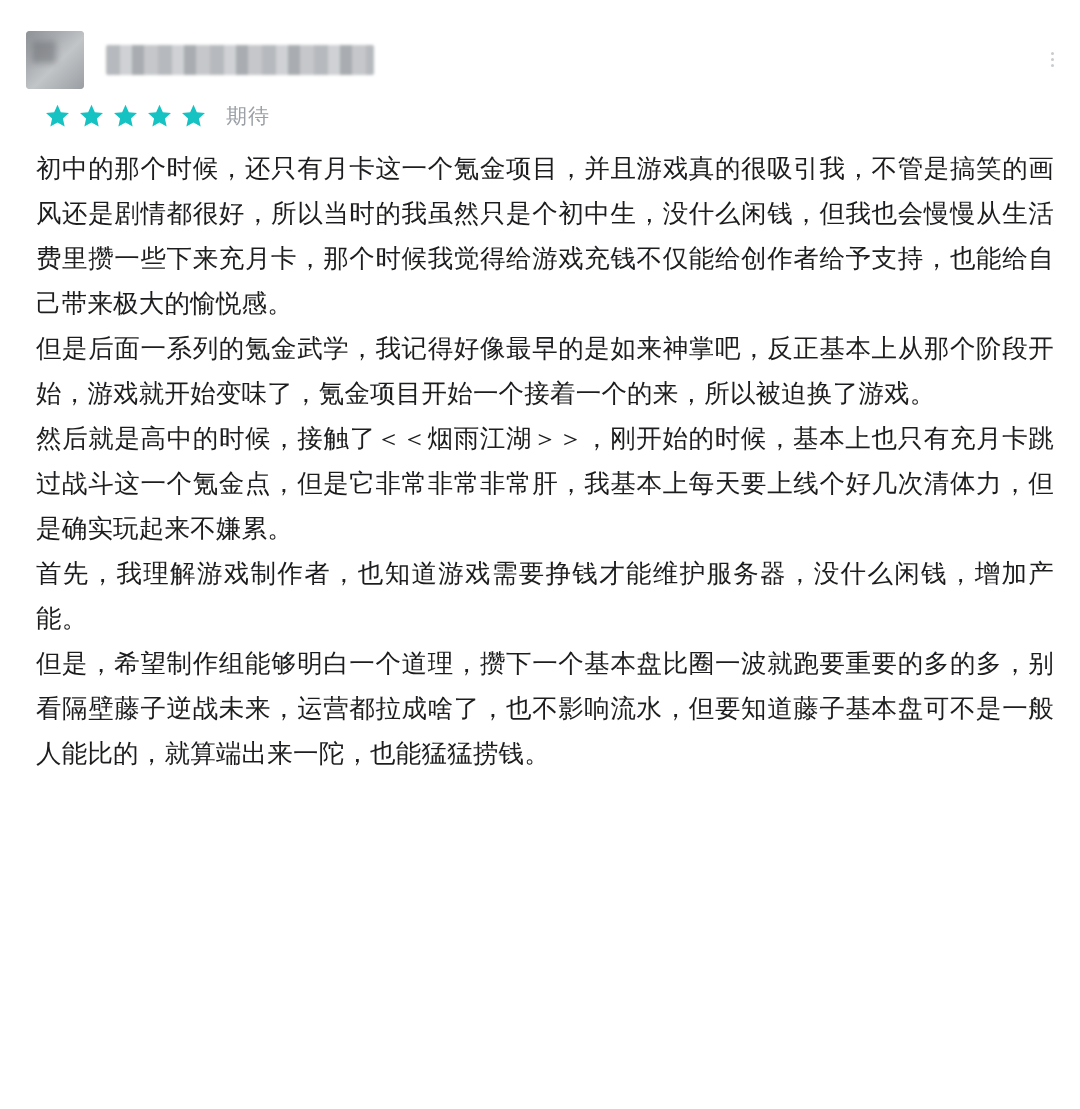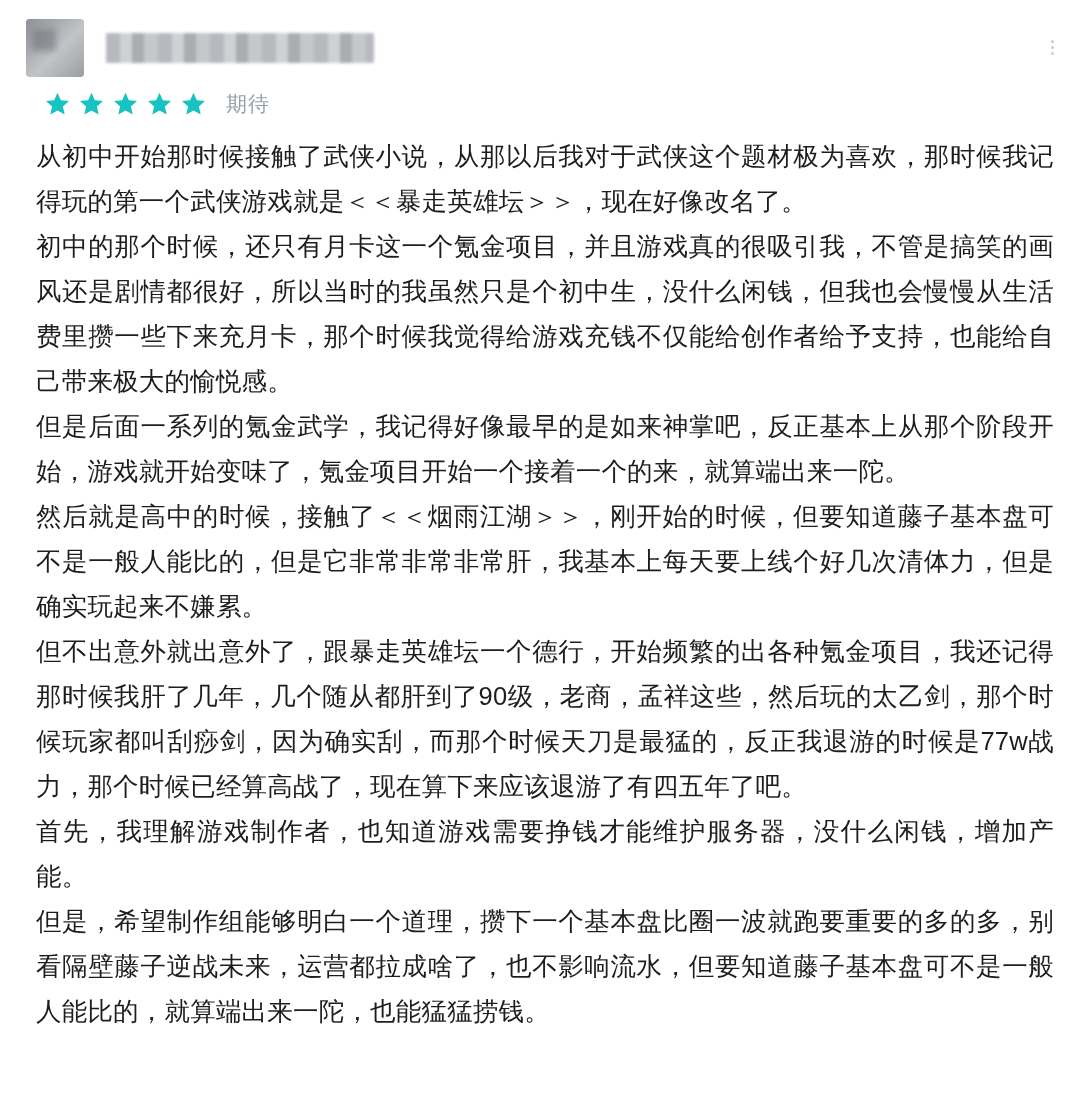--- a/index.html
+++ b/index.html
@@ -13,21 +13,21 @@
     font-family: "Liberation Sans", "DejaVu Sans", sans-serif;
     color: #1a1a1a;
     overflow: hidden;
     position: relative;
   }
   .review-card {
     position: relative;
     width: 1080px;
     height: 1109px;
     box-sizing: border-box;
-    padding: 0 18px;
+    padding: 12px 18px;
     background: #fff;
   }
 
   
   .header {
     position: relative;
     display: flex;
     align-items: center;
     height: 86px;
     padding-top: 10px;
@@ -178,22 +178,20 @@
       <span class="star">
         <svg width="27" height="26" viewBox="0 0 24 24" fill="#16c2c2">
             <path d="M12 1.6l3.1 6.9 7.5.8-5.6 5.1 1.6 7.4L12 18l-6.6 3.8 1.6-7.4L1.4 9.3l7.5-.8z"></path>
           </svg>
       </span>
     </div>
     <div class="rating-label">期待</div>
   </div>
 
   <div class="content">
-    <p class="para">从初中开始那时候接触了武侠小说，从那以后我对于武侠这个题材极为喜欢，那时候我记得玩的第一个武侠游戏就是＜＜暴走英雄坛＞＞，现在好像改名了。</p>
     <p class="para">初中的那个时候，还只有月卡这一个氪金项目，并且游戏真的很吸引我，不管是搞笑的画风还是剧情都很好，所以当时的我虽然只是个初中生，没什么闲钱，但我也会慢慢从生活费里攒一些下来充月卡，那个时候我觉得给游戏充钱不仅能给创作者给予支持，也能给自己带来极大的愉悦感。</p>
-    <p class="para">但是后面一系列的氪金武学，我记得好像最早的是如来神掌吧，反正基本上从那个阶段开始，游戏就开始变味了，氪金项目开始一个接着一个的来，就算端出来一陀。</p>
-    <p class="para">然后就是高中的时候，接触了＜＜烟雨江湖＞＞，刚开始的时候，但要知道藤子基本盘可不是一般人能比的，但是它非常非常非常肝，我基本上每天要上线个好几次清体力，但是确实玩起来不嫌累。</p>
-    <p class="para">但不出意外就出意外了，跟暴走英雄坛一个德行，开始频繁的出各种氪金项目，我还记得那时候我肝了几年，几个随从都肝到了90级，老商，孟祥这些，然后玩的太乙剑，那个时候玩家都叫刮痧剑，因为确实刮，而那个时候天刀是最猛的，反正我退游的时候是77w战力，那个时候已经算高战了，现在算下来应该退游了有四五年了吧。</p>
+    <p class="para">但是后面一系列的氪金武学，我记得好像最早的是如来神掌吧，反正基本上从那个阶段开始，游戏就开始变味了，氪金项目开始一个接着一个的来，所以被迫换了游戏。</p>
+    <p class="para">然后就是高中的时候，接触了＜＜烟雨江湖＞＞，刚开始的时候，基本上也只有充月卡跳过战斗这一个氪金点，但是它非常非常非常肝，我基本上每天要上线个好几次清体力，但是确实玩起来不嫌累。</p>
     <p class="para">首先，我理解游戏制作者，也知道游戏需要挣钱才能维护服务器，没什么闲钱，增加产能。</p>
     <p class="para">但是，希望制作组能够明白一个道理，攒下一个基本盘比圈一波就跑要重要的多的多，别看隔壁藤子逆战未来，运营都拉成啥了，也不影响流水，但要知道藤子基本盘可不是一般人能比的，就算端出来一陀，也能猛猛捞钱。</p>
   </div>
 
 </div>
 
 </body></html>

